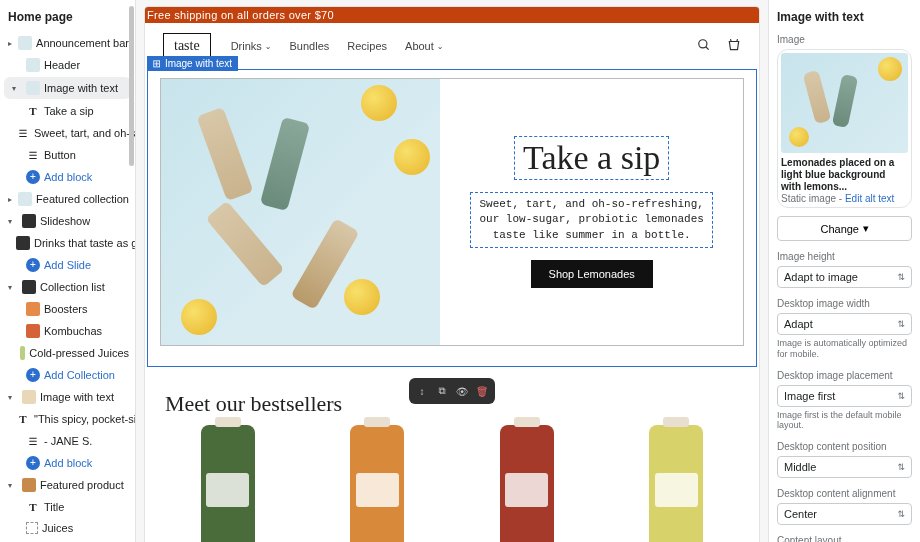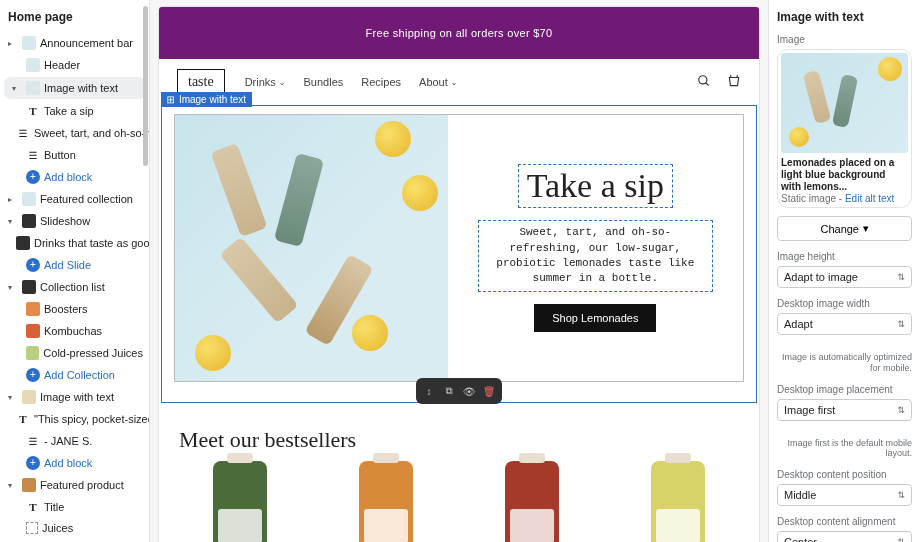--- a/index.html
+++ b/index.html
@@ -1,32 +1,32 @@
 <!DOCTYPE html>
 <html><head>
 <meta charset="utf-8">
 <style>
 * { box-sizing: border-box; margin: 0; padding: 0; }
 body { font-family: -apple-system, BlinkMacSystemFont, "Segoe UI", sans-serif; font-size: 12px; color: #202223; background: #fff; width: 920px; height: 542px; overflow: hidden; display: flex; }
-.left-panel { width: 150px; border-right: 1px solid #e1e3e5; overflow-y: auto; padding-bottom: 20px; }
+.left-panel { width: 136px; border-right: 1px solid #e1e3e5; overflow-y: auto; padding-bottom: 20px; }
 .left-title { font-weight: 600; padding: 10px 8px 8px; font-size: 12px; }
 .tree-item { display: flex; align-items: center; padding: 4px 6px; gap: 4px; cursor: pointer; font-size: 11px; white-space: nowrap; overflow: hidden; text-overflow: ellipsis; }
 .tree-item.selected { background: #edeeef; border-radius: 6px; margin: 1px 4px; }
 .tree-item.level-1 { padding-left: 8px; }
 .tree-item.level-2 { padding-left: 12px; }
 .chev { width: 10px; display: inline-block; color: #5c5f62; font-size: 8px; }
 .sec-icon { width: 14px; height: 14px; display: inline-flex; align-items: center; justify-content: center; font-size: 10px; flex-shrink: 0; }
 .t-icon { font-family: Georgia, serif; font-weight: bold; font-size: 11px; }
 .dashed-box { width: 12px; height: 12px; border: 1px dashed #8c9196; }
 .collection-swatch { width: 14px; height: 14px; border-radius: 2px; }
 .add-link { color: #2c6ecb; }
 .plus-circle { width: 14px; height: 14px; border-radius: 50%; background: #2c6ecb; color: #fff; display: inline-flex; align-items: center; justify-content: center; font-size: 10px; line-height: 1; }
 .center-panel { flex: 1; background: #f6f6f7; padding: 0 8px; overflow: hidden; position: relative; }
 .preview { background: #fff; margin-top: 6px; border: 1px solid #e1e3e5; border-radius: 4px; overflow: hidden; }
-.announcement { background: #701a75; color: #fff; text-align: center; padding: 20px; font-size: 11px; letter-spacing: 0.3px; }
+.announcement { background: #c2410c; color: #fff; padding: 2px; font-size: 11px; letter-spacing: 0.3px; }
 .store-header { display: flex; align-items: center; padding: 10px 18px; gap: 20px; }
 .logo { border: 1.5px solid #111; padding: 4px 10px; font-family: Georgia, serif; font-size: 14px; }
 .nav { display: flex; gap: 18px; font-size: 11px; color: #444; }
 .nav-item { display: flex; align-items: center; gap: 3px; }
 .header-icons { margin-left: auto; display: flex; gap: 16px; }
 .section-selected { border: 1.5px solid #2c6ecb; margin: 0 2px; position: relative; padding: 8px 12px 20px; }
 .section-tag { position: absolute; top: -14px; left: -1.5px; background: #2c6ecb; color: #fff; font-size: 10px; padding: 2px 6px; display: flex; align-items: center; gap: 4px; }
 .image-text-wrap { display: flex; border: 1px solid #bbb; }
 .image-box { width: 48%; height: 266px; background: linear-gradient(135deg,#c8e4ec 0%,#d8ecf2 60%); position: relative; overflow: hidden; }
 .lemon { position: absolute; width: 36px; height: 36px; border-radius: 50%; background: radial-gradient(circle at 35% 35%,#f8e06a,#e8b52c); }
@@ -47,21 +47,21 @@
 .right-panel { width: 152px; border-left: 1px solid #e1e3e5; padding: 10px 8px; overflow-y: auto; font-size: 11px; }
 .right-title { font-weight: 600; margin-bottom: 10px; font-size: 12px; }
 .field-label { color: #6d7175; margin: 10px 0 4px; font-size: 10px; }
 .thumb { border: 1px solid #e1e3e5; border-radius: 11px; padding: 3px; }
 .thumb-img { height: 100px; background: linear-gradient(135deg,#c8e4ec,#d8ecf2); border-radius: 3px; position: relative; overflow: hidden; }
 .caption { font-size: 10px; font-weight: 600; margin-top: 4px; line-height: 1.2; }
 .static-note { font-size: 10px; color: #6d7175; }
 .static-note a { color: #2c6ecb; }
 .change-btn { width: 100%; border: 1px solid #c9cccf; background: #fff; border-radius: 4px; padding: 5px; margin-top: 8px; font-size: 11px; display: flex; justify-content: center; align-items: center; gap: 4px; cursor: pointer; }
 .select { width: 100%; border: 1px solid #c9cccf; border-radius: 4px; padding: 4px 6px; font-size: 11px; background: #fff; display: flex; justify-content: space-between; align-items: center; }
-.help-text { font-size: 9px; color: #6d7175; margin-top: 17px; line-height: 1.2; text-align: right; }
+.help-text { font-size: 9px; color: #6d7175; margin-top: 3px; line-height: 1.2; }
 .scrollbar { position: absolute; right: 1px; top: 6px; width: 5px; height: 160px; background: #c4c4c4; border-radius: 3px; }
 </style>
 </head>
 <body>
 
 <div class="left-panel" style="position:relative">
   <div class="left-title">Home page</div>
   <div id="tree">
       <div class="tree-item level-1">
         <span class="chev">▸</span>

